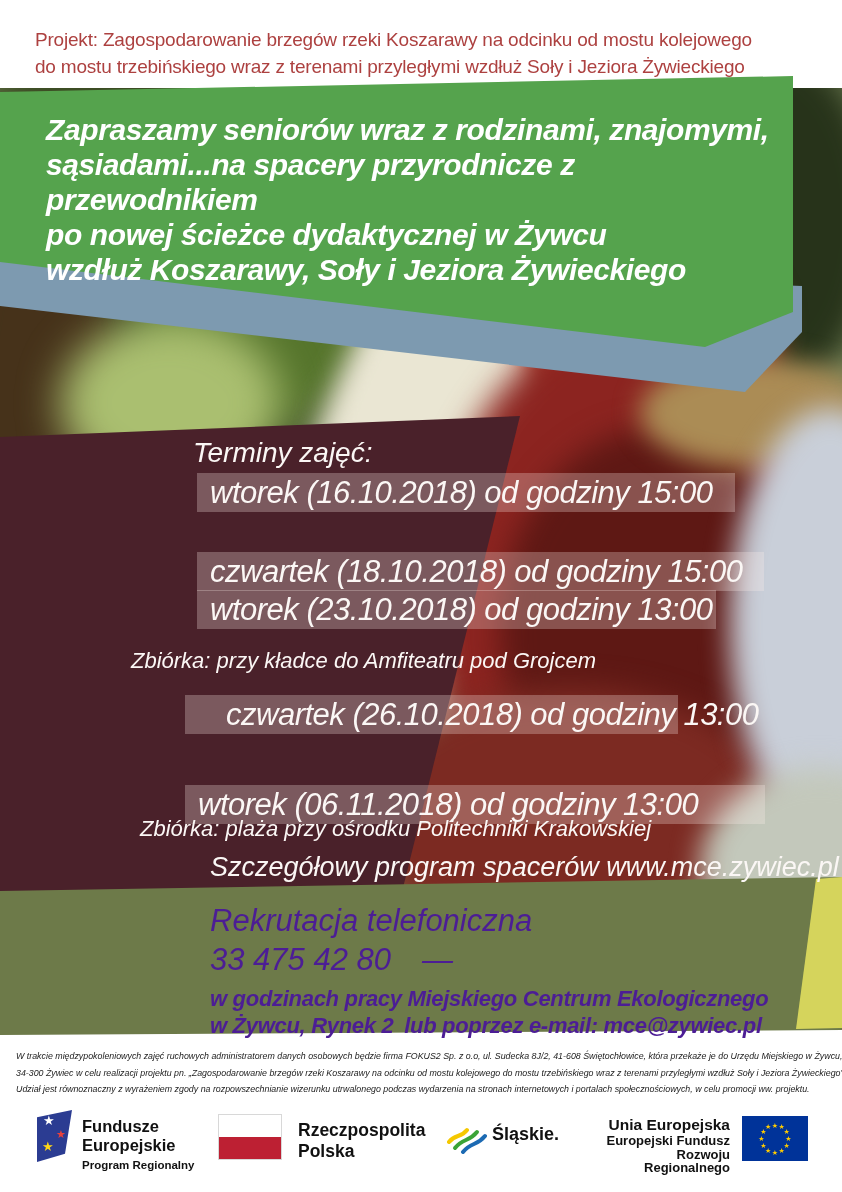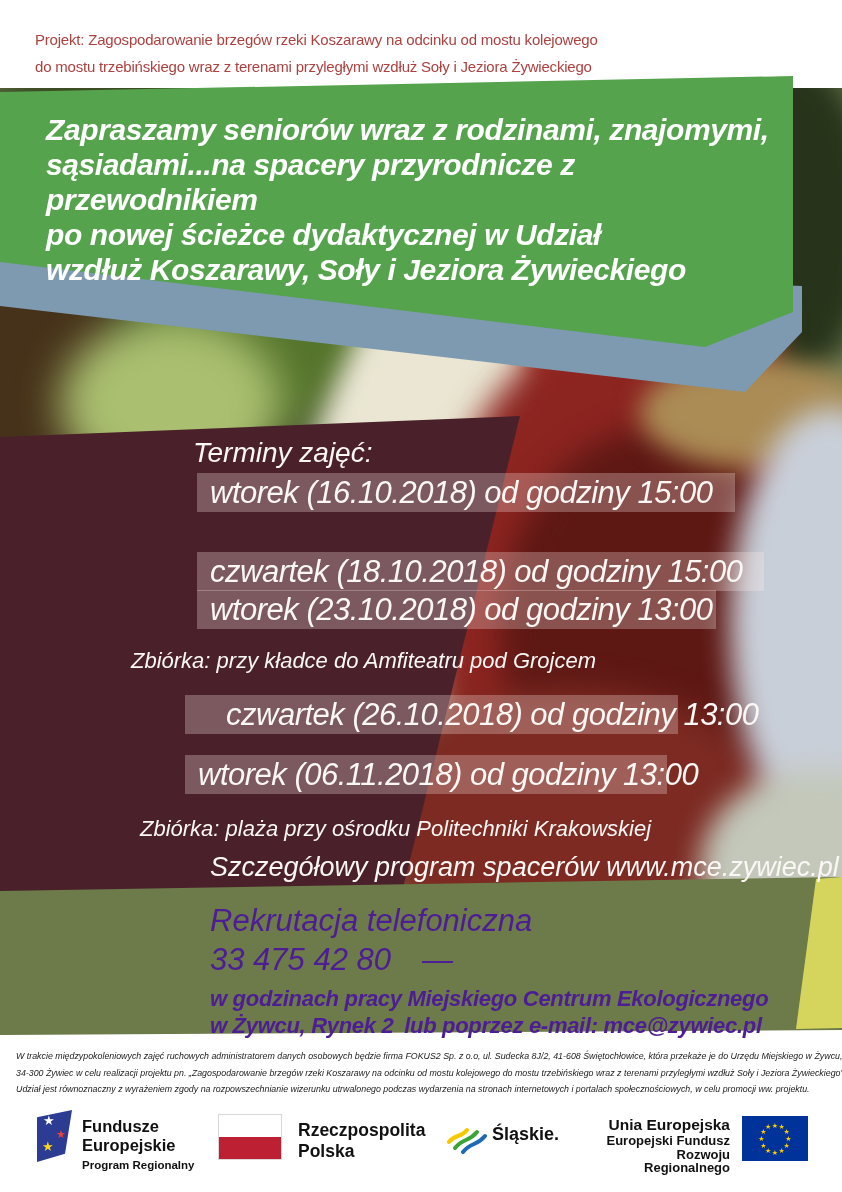--- a/index.html
+++ b/index.html
@@ -1,20 +1,20 @@
 <!DOCTYPE html>
 <html><head>
 <meta charset="utf-8">
 <style>
   html,body{margin:0;padding:0;background:#e8e8e8;}
   .poster{position:relative;width:842px;height:1192px;background:#ffffff;overflow:hidden;
           font-family:"Liberation Sans", sans-serif;margin:0 auto;}
   .abs{position:absolute;}
   
-  .proj-header{left:35px;top:26px;width:790px;color:#ad4140;font-size:15px;line-height:27px;
+  .proj-header{left:35px;top:26px;width:790px;color:#ad4140;font-size:19px;line-height:27px;
                letter-spacing:-0.2px;z-index:6;font-weight:normal;}
   
   .photo{left:0;top:88px;width:842px;height:820px;overflow:hidden;z-index:1;background:#77855a;}
   .blob{position:absolute;border-radius:50%;}
   .b-forest-left{left:-120px;top:-60px;width:430px;height:900px;background:#3c4c24;filter:blur(22px);}
   .b-trunks{left:-50px;top:80px;width:180px;height:640px;background:#46321a;filter:blur(18px);}
   .b-foliage{left:140px;top:40px;width:240px;height:300px;background:#56752c;filter:blur(18px);}
   .b-lime{left:60px;top:230px;width:220px;height:170px;background:#aabf70;filter:blur(20px);}
   .b-forest-tr{left:680px;top:-40px;width:200px;height:340px;background:#27331a;filter:blur(16px);}
   .b-whitepath{left:300px;top:110px;width:220px;height:620px;background:#eae6d3;filter:blur(13px);transform:rotate(16deg);}
@@ -42,21 +42,21 @@
      font-weight:bold;font-size:30px;line-height:35px;letter-spacing:-0.4px;}
   
   .white-it{color:#fbf7f5;font-style:italic;z-index:6;white-space:nowrap;}
   .sched-head{left:193px;top:437px;font-size:28px;}
   .srow{background:rgba(255,240,238,0.27);height:39px;line-height:39px;padding-left:13px;
         font-size:31px;letter-spacing:-0.5px;box-sizing:border-box;}
   .r1{left:197px;top:473px;width:538px;}
   .r2{left:197px;top:552px;width:567px;}
   .r3{left:197px;top:590px;width:519px;}
   .r4{left:185px;top:695px;width:493px;padding-left:41px;}
-  .r5{left:185px;top:755px;width:482px;}
+  .r5{left:185px;top:785px;width:580px;}
   .note1{left:131px;top:648px;font-size:22px;}
   .note2{left:140px;top:816px;font-size:22px;}
   .program{left:210px;top:852px;font-size:27px;}
   
   .rec{left:210px;color:#4c1d95;font-style:italic;z-index:6;white-space:nowrap;}
   .rec-title{top:903px;font-size:31px;}
   .rec-phone{top:942px;font-size:31px;}
   .rec-b1{top:986px;font-size:22px;font-weight:bold;letter-spacing:-0.3px;}
   .rec-b2{top:1013px;font-size:22px;font-weight:bold;letter-spacing:-0.3px;}
   
@@ -113,21 +113,21 @@
 
   <div class="abs shape sh-blue"></div>
   <div class="abs shape sh-green"></div>
   <div class="abs shape sh-maroon"></div>
   <div class="abs shape sh-olive"></div>
   <div class="abs shape sh-yellow"></div>
 
   <div class="abs banner-text">
     <div>Zapraszamy seniorów wraz z rodzinami, znajomymi,</div>
     <div>sąsiadami...na spacery przyrodnicze z przewodnikiem</div>
-    <div>po nowej ścieżce dydaktycznej w Udział</div>
+    <div>po nowej ścieżce dydaktycznej w Żywcu</div>
     <div>wzdłuż Koszarawy, Soły i Jeziora Żywieckiego</div>
   </div>
 
   <div class="abs white-it sched-head">Terminy zajęć:</div>
   <div class="abs white-it srow r1">wtorek (16.10.2018) od godziny 15:00</div>
   <div class="abs white-it srow r2">czwartek (18.10.2018) od godziny 15:00</div>
   <div class="abs white-it srow r3">wtorek (23.10.2018) od godziny 13:00</div>
   <div class="abs white-it note1">Zbiórka: przy kładce do Amfiteatru pod Grojcem</div>
   <div class="abs white-it srow r4">czwartek (26.10.2018) od godziny 13:00</div>
   <div class="abs white-it srow r5">wtorek (06.11.2018) od godziny 13:00</div>

